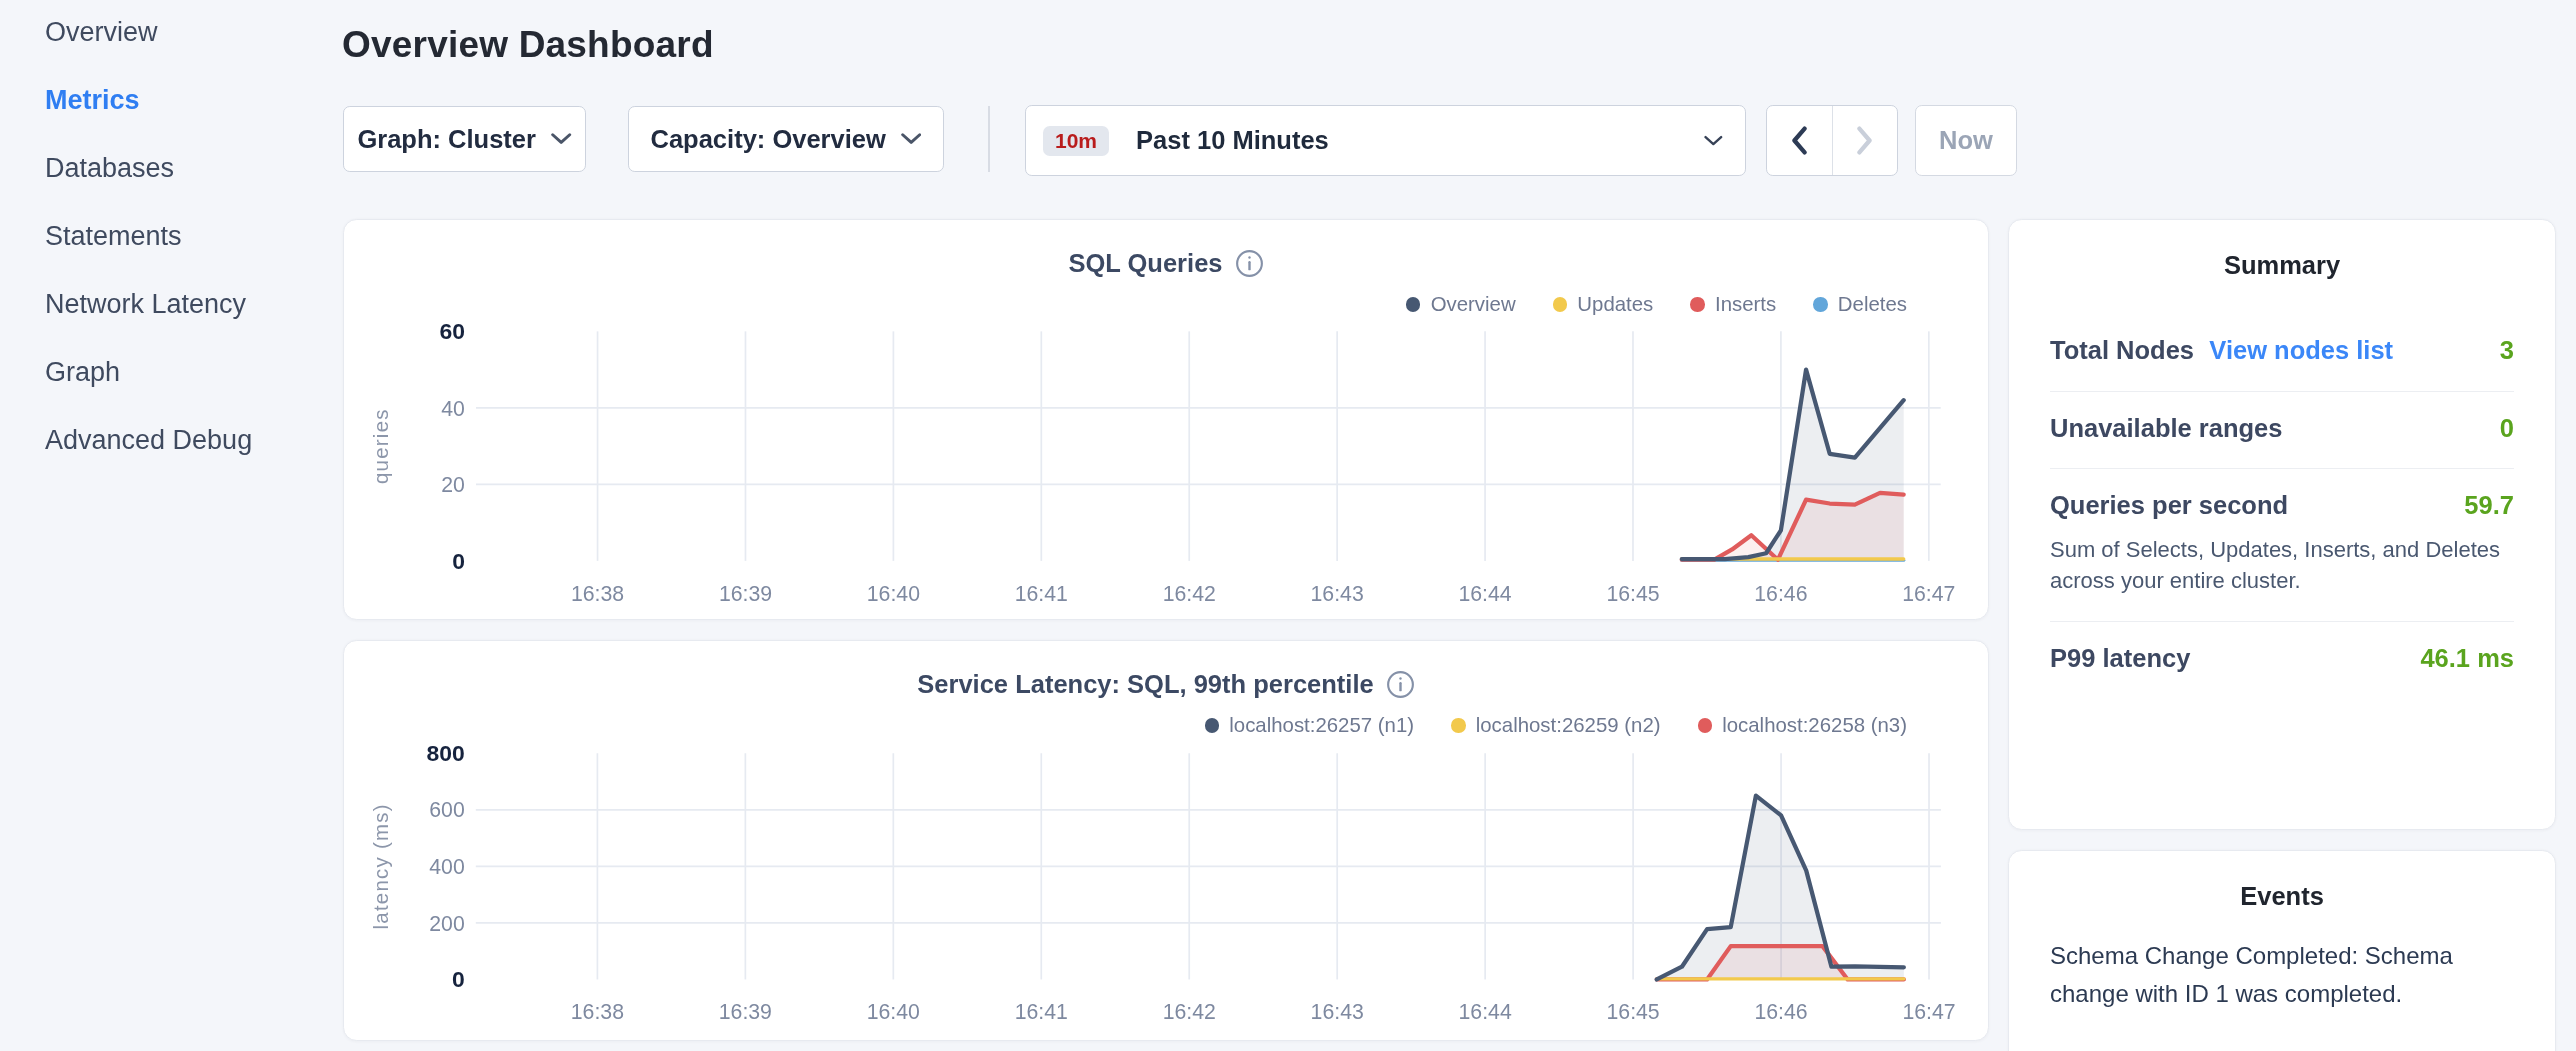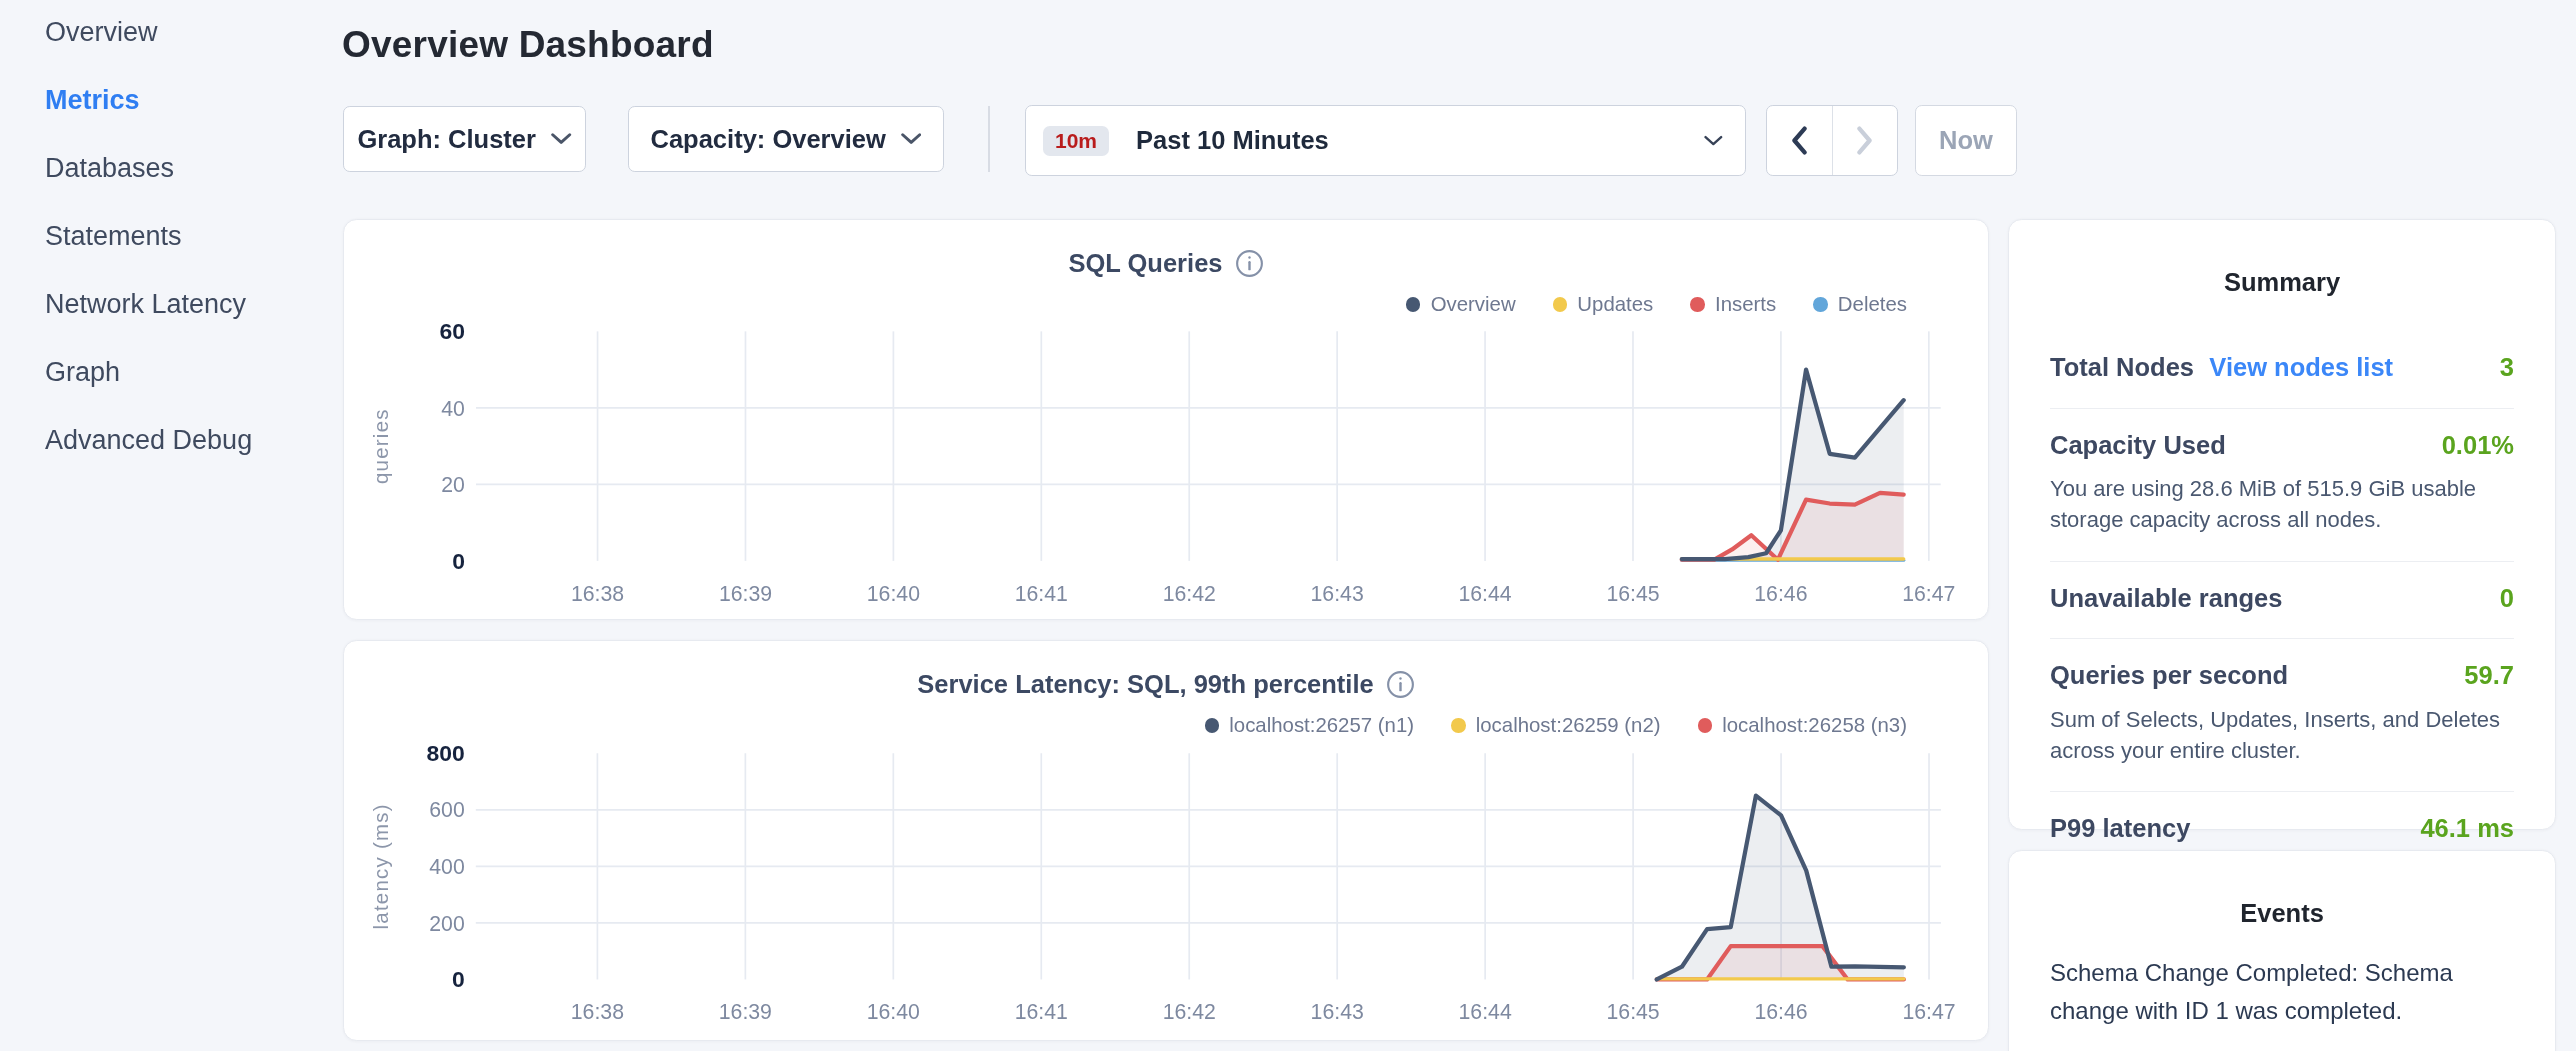--- a/index.html
+++ b/index.html
@@ -73,21 +73,21 @@
   .chart-title { font-size:25.5px; font-weight:700; color:#3c4963; }
   .chart-legend {
     position:absolute; top:73px; right:81px;
     display:flex; align-items:center; gap:37px;
   }
   .legend-item { display:flex; align-items:center; gap:10.2px; }
   .legend-dot { width:14.5px; height:14.5px; border-radius:50%; }
   .legend-label { font-size:20.4px; color:#6e7890; }
   .chart-svg { position:absolute; left:0; top:0; }
   
-  .panel-title { text-align:center; font-size:25.5px; font-weight:700; color:#20252e; padding-top:48px; }
+  .panel-title { text-align:center; font-size:25.5px; font-weight:700; color:#20252e; padding-top:31px; }
   .summary-rows { padding:34px 41px 0 41px; }
   .summary-row { padding:22px 0 25.5px 0; border-bottom:1.7px solid #eceef2; }
   .summary-row:last-child { border-bottom:none; }
   .summary-row-head { display:flex; align-items:center; }
   .summary-row-label { font-size:25.5px; font-weight:700; color:#3d4861; }
   .summary-link { font-size:25.5px; font-weight:700; color:#3b87f8; margin-left:15.3px; text-decoration:none; cursor:pointer; }
   .summary-row-value { margin-left:auto; font-size:25.5px; font-weight:700; color:#5aa41e; }
   .summary-row-desc { margin-top:13.6px; font-size:22px; line-height:31px; color:#4a5870; font-weight:400; }
   
   .events-body { padding:25.5px 41px 0 41px; }
@@ -283,27 +283,20 @@
   <div class="summary-rows" id="summary-rows">
       <div class="summary-row">
         <div class="summary-row-head">
           <span class="summary-row-label">Total Nodes</span>
           <a class="summary-link">View nodes list</a>
           <span class="summary-row-value">3</span>
         </div>
       </div>
       <div class="summary-row">
         <div class="summary-row-head">
-          <span class="summary-row-label">Capacity Used</span>
-          <span class="summary-row-value">0.01%</span>
-        </div>
-        <div class="summary-row-desc">You are using 28.6 MiB of 515.9 GiB usable storage capacity across all nodes.</div>
-      </div>
-      <div class="summary-row">
-        <div class="summary-row-head">
           <span class="summary-row-label">Unavailable ranges</span>
           <span class="summary-row-value">0</span>
         </div>
       </div>
       <div class="summary-row">
         <div class="summary-row-head">
           <span class="summary-row-label">Queries per second</span>
           <span class="summary-row-value">59.7</span>
         </div>
         <div class="summary-row-desc">Sum of Selects, Updates, Inserts, and Deletes across your entire cluster.</div>

